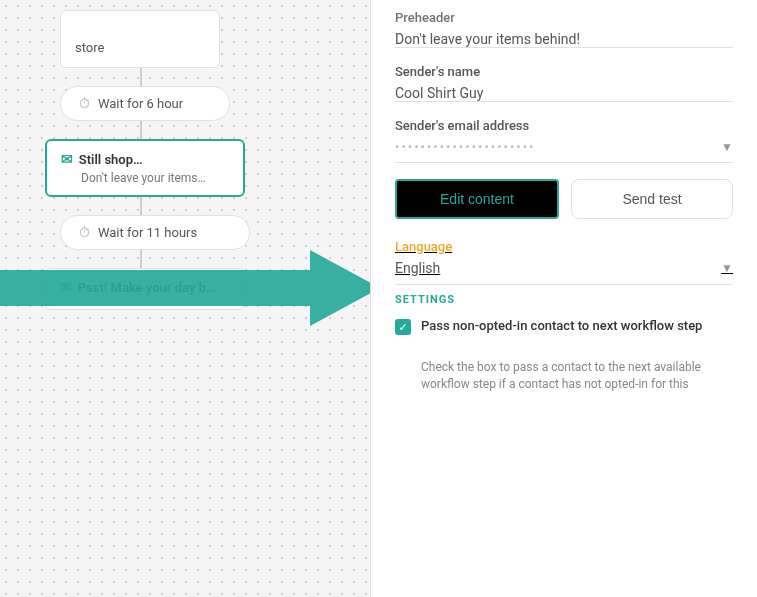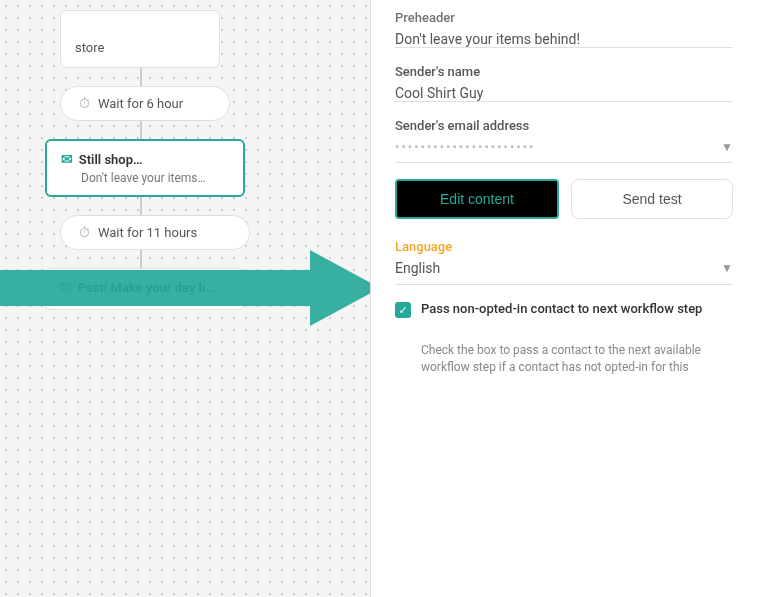--- a/index.html
+++ b/index.html
@@ -224,21 +224,22 @@
       background: white;
       color: #555;
       font-size: 14px;
       font-weight: 500;
       border-radius: 8px;
       cursor: pointer;
     }
 
     
     .language-section {
-      margin-bottom: 16px;
+      margin-bottom: 8px;
+      text-decoration: underline;
     }
 
     .language-label {
       font-size: 13px;
       color: #f5a623;
       font-weight: 500;
       margin-bottom: 6px;
     }
 
     .language-dropdown {
@@ -392,20 +393,21 @@
 
   <div class="language-section">
     <div class="language-label">Language</div>
     <div class="language-dropdown">
       <span class="language-value">English</span>
       <span class="dropdown-arrow">▼</span>
     </div>
   </div>
 
   <div class="field-section">
+    <div class="settings-label">SETTINGS</div>
 
     <div class="checkbox-row">
       <div class="checkbox">
         <span class="checkbox-check">✓</span>
       </div>
       <div>
         <div class="checkbox-text">Pass non-opted-in contact to next workflow step</div>
       </div>
     </div>
     <div class="checkbox-desc">Check the box to pass a contact to the next available workflow step if a contact has not opted-in for this</div>

